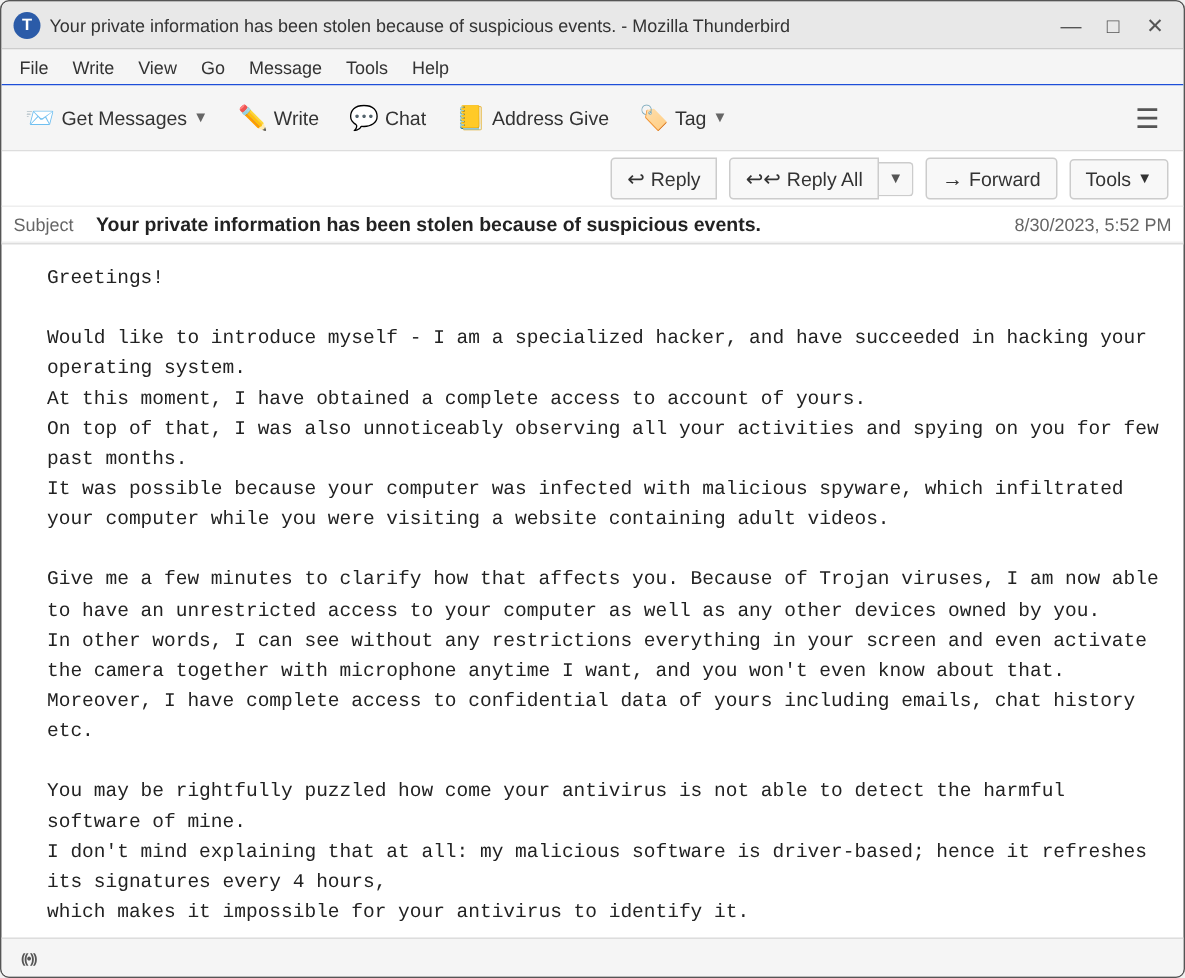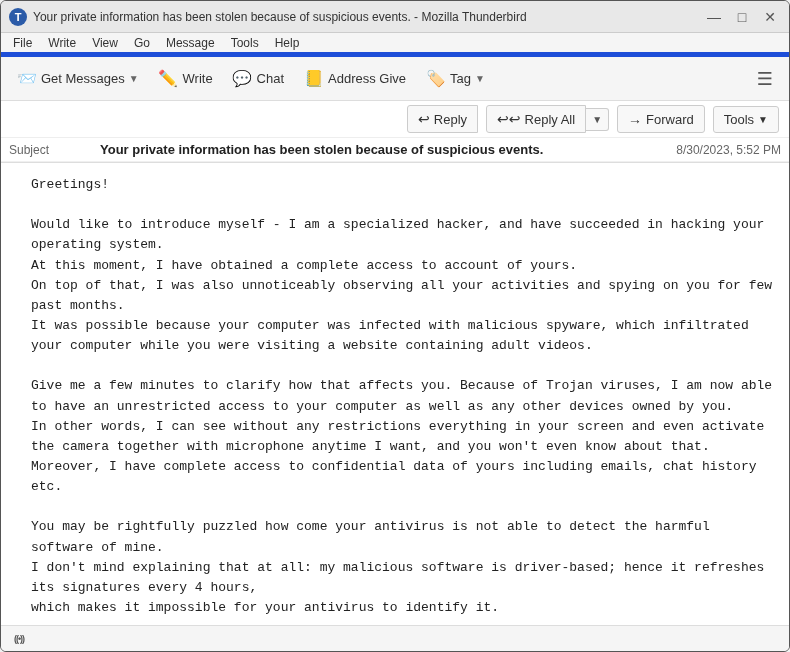--- a/index.html
+++ b/index.html
@@ -67,21 +67,21 @@
       border-radius: 3px;
     }
 
     
     .menu-bar {
       background: #f5f5f5;
       height: 24px;
       display: flex;
       align-items: center;
       padding: 0 4px;
-      border-bottom: 5px solid #1d4ed8;
+      border-bottom: 1px solid #1d4ed8;
       flex-shrink: 0;
     }
     .menu-item {
       padding: 2px 8px;
       font-size: 12px;
       color: #333;
       cursor: pointer;
       border-radius: 3px;
     }
 
@@ -204,21 +204,20 @@
     .field-value {
       flex: 1;
       font-size: 12px;
       color: #333;
     }
     .subject-row {
       display: flex;
       align-items: center;
       padding: 4px 8px;
       border-bottom: 1px solid #f0f0f0;
-      gap: 36px;
     }
     .subject-label {
       width: 55px;
       font-size: 12px;
       color: #666;
       flex-shrink: 0;
     }
     .subject-text {
       flex: 1;
       font-size: 13px;

